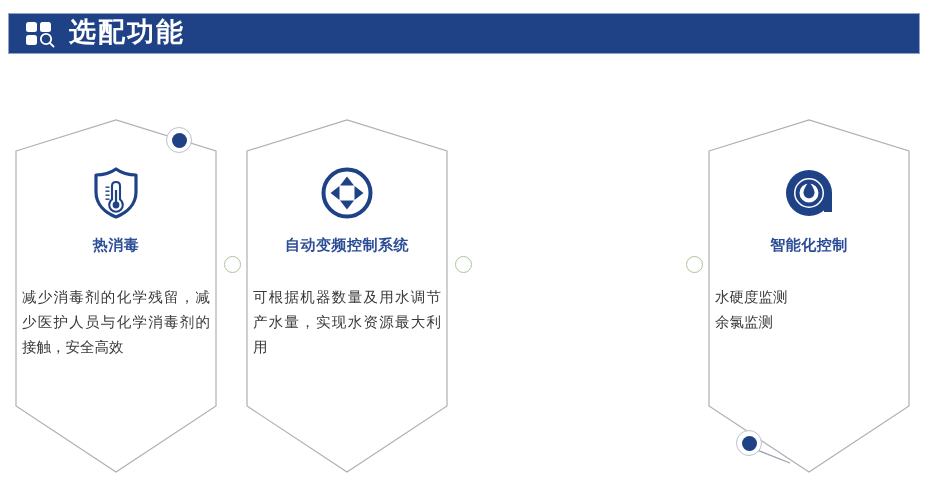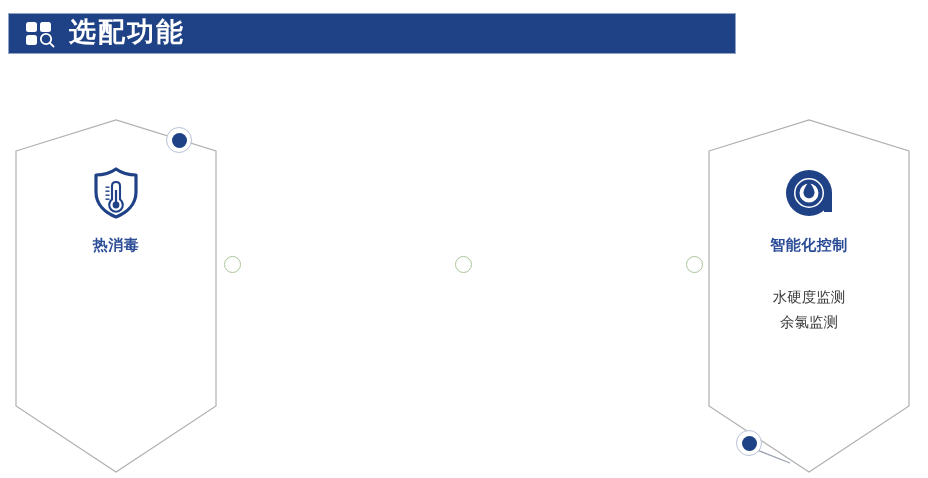--- a/index.html
+++ b/index.html
@@ -13,21 +13,21 @@
     font-family: "Liberation Sans", "DejaVu Sans", sans-serif;
     overflow: hidden;
     position: relative;
   }
 
   
   .header-bar {
     position: absolute;
     left: 8px;
     top: 13px;
-    width: 728px;
+    width: 912px;
     height: 41px;
     background: #1F4287;
     box-sizing: border-box;
     border: 1px solid #8fa4c4;
     display: flex;
     align-items: center;
   }
   .header-icon {
     width: 34px;
     height: 28px;
@@ -97,21 +97,20 @@
   .card-desc {
     margin-top: 30px;
     color: #3a3a3a;
     font-size: 14.5px;
     line-height: 1.72;
     text-align: justify;
     text-justify: inter-character;
     width: 100%;
   }
   .card-desc.centered {
-    text-align: center;
   }
 
   
   .dot-marker {
     position: absolute;
     width: 26px;
     height: 26px;
     border-radius: 50%;
     background: #ffffff;
     border: 1px solid #b9c2d6;
@@ -179,23 +178,42 @@
           <path d="M26 16 C23.5 16 22 17.6 22 20 L22 33.5 C20.2 34.8 19.2 36.7 19.2 39 C19.2 42.8 22.3 45.8 26 45.8 C29.7 45.8 32.8 42.8 32.8 39 C32.8 36.7 31.8 34.8 30 33.5 L30 20 C30 17.6 28.5 16 26 16 Z" fill="none" stroke="#1F4287" stroke-width="2.1"></path>
           <circle cx="26" cy="39" r="3.4" fill="#1F4287"></circle>
           <rect x="24.9" y="24" width="2.2" height="13" fill="#1F4287"></rect>
           <rect x="15.5" y="20.5" width="4" height="1.4" fill="#1F4287"></rect>
           <rect x="15.5" y="24.5" width="4" height="1.4" fill="#1F4287"></rect>
           <rect x="15.5" y="28.5" width="4" height="1.4" fill="#1F4287"></rect>
           <rect x="15.5" y="32.5" width="4" height="1.4" fill="#1F4287"></rect>
         </svg>
       </div>
       <div class="card-title">热消毒</div>
+      <div class="card-desc">减少消毒剂的化学残留，减少医护人员与化学消毒剂的接触，安全高效</div>
     </div>
   </div>
 
+  <div class="card" style="left:231px;">
+    <svg class="card-shape" viewBox="0 0 232 356" preserveAspectRatio="none">
+      <polygon points="16,33 116,2 216,33 216,288 116,354 16,288" fill="#ffffff" stroke="#b0b0b0" stroke-width="1.2" vector-effect="non-scaling-stroke"></polygon>
+    </svg>
+    <div class="card-body">
+      <div class="card-icon">
+        <svg width="54" height="54" viewBox="0 0 54 54" xmlns="http://www.w3.org/2000/svg">
+          <circle cx="27" cy="27" r="23.5" fill="none" stroke="#1F4287" stroke-width="4"></circle>
+          <polygon points="27,10.5 34,19.5 20,19.5" fill="#1F4287"></polygon>
+          <polygon points="27,43.5 34,34.5 20,34.5" fill="#1F4287"></polygon>
+          <polygon points="10.5,27 19.5,20 19.5,34" fill="#1F4287"></polygon>
+          <polygon points="43.5,27 34.5,20 34.5,34" fill="#1F4287"></polygon>
+        </svg>
+      </div>
+      <div class="card-title">自动变频控制系统</div>
+      <div class="card-desc">可根据机器数量及用水调节产水量，实现水资源最大利用</div>
+    </div>
+  </div>
 
 
   <div class="card" style="left:693px;">
     <svg class="card-shape" viewBox="0 0 232 356" preserveAspectRatio="none">
       <polygon points="16,33 116,2 216,33 216,288 116,354 16,288" fill="#ffffff" stroke="#b0b0b0" stroke-width="1.2" vector-effect="non-scaling-stroke"></polygon>
     </svg>
     <div class="card-body">
       <div class="card-icon">
         <svg width="54" height="54" viewBox="0 0 54 54" xmlns="http://www.w3.org/2000/svg">
           <path d="M50 27 A23 23 0 1 1 27 4 A23 23 0 0 1 50 27 L50 46 L42 46 L42 27 A15 15 0 1 0 27 42 A15 15 0 0 0 42 27" fill="#1F4287"></path>

